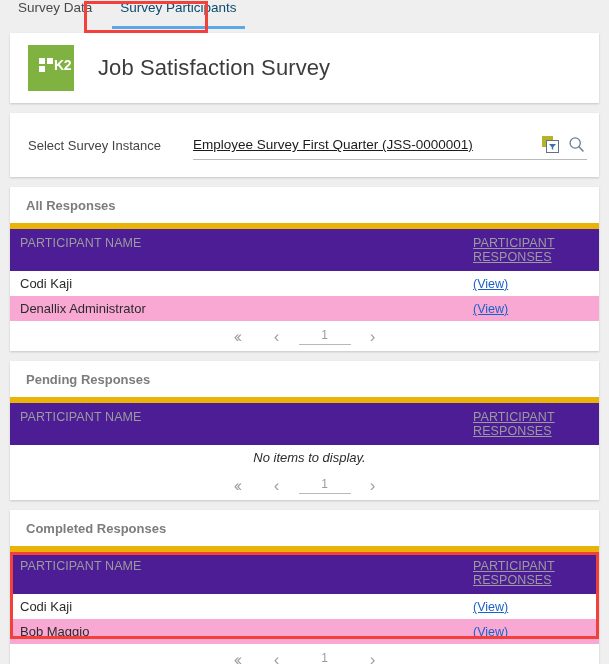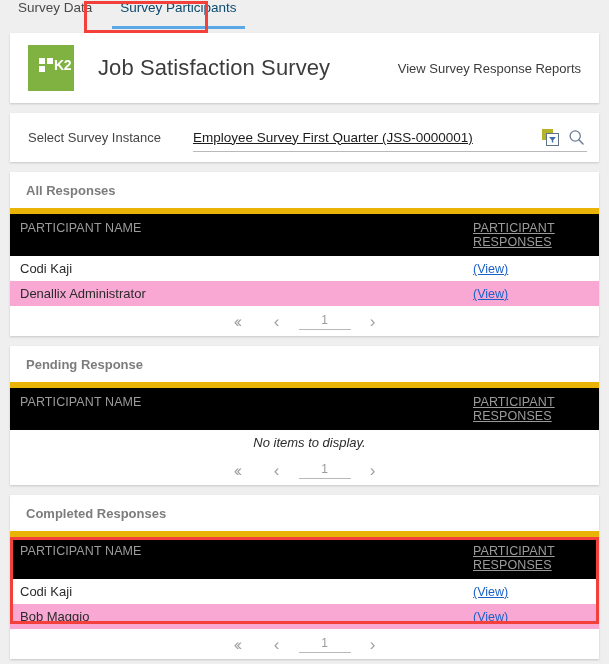--- a/index.html
+++ b/index.html
@@ -112,21 +112,21 @@
     margin-left: auto;
     font-size: 13px;
     color: #3c3c3c;
     text-decoration: none;
     white-space: nowrap;
     padding-right: 6px;
   }
 
   
   .instance-card {
-    height: 49px;
+    height: 64px;
     display: flex;
     align-items: center;
     padding: 0 12px;
   }
   .instance-label {
     font-size: 13px;
     color: #444444;
     flex: 0 0 auto;
     padding-left: 6px;
     white-space: nowrap;
@@ -189,21 +189,21 @@
     color: #7c7c7c;
     border-bottom: 6px solid #eab308;
     box-sizing: border-box;
   }
   table.grid {
     width: 100%;
     border-collapse: collapse;
     table-layout: fixed;
   }
   table.grid th {
-    background: #000000;
+    background: #4c1d95;
     color: #9b9b9b;
     font-weight: normal;
     font-size: 12.5px;
     text-align: left;
     padding: 7px 0 7px 10px;
     vertical-align: top;
     height: 30px;
     box-sizing: border-box;
     letter-spacing: 0.1px;
   }
@@ -284,21 +284,20 @@
 <div class="tab-annot"></div>
 
 <div class="card header-card">
   <div class="logo">
     <span class="sq sq1"></span>
     <span class="sq sq2"></span>
     <span class="sq sq3"></span>
     <span class="k2">K2</span>
   </div>
   <div class="app-title">Job Satisfaction Survey</div>
-  <a class="header-link" href="#">View Survey Response Reports</a>
 </div>
 
 <div class="card instance-card">
   <div class="instance-label">Select Survey Instance</div>
   <div class="instance-field">
     <span class="instance-value">Employee Survey First Quarter (JSS-0000001)</span>
     <span class="field-icons">
       <span class="icon-picker">
         <span class="back"></span>
         <span class="front">
@@ -343,21 +342,21 @@
   </table>
   <div class="pager">
     <span class="pbtn dbl">‹‹</span>
     <span class="pbtn">‹</span>
     <span class="pagebox">1</span>
     <span class="pbtn">›</span>
   </div>
 </div>
 
 <div class="card">
-  <div class="section-title">Pending Response</div>
+  <div class="section-title">Pending Responses</div>
   <table class="grid">
     <thead>
       <tr>
         <th class="col-name">PARTICIPANT NAME</th>
         <th class="col-resp">PARTICIPANT RESPONSES</th>
       </tr>
     </thead>
     <tbody>
       <tr>
         <td class="empty-cell" colspan="2">No items to display.</td>

